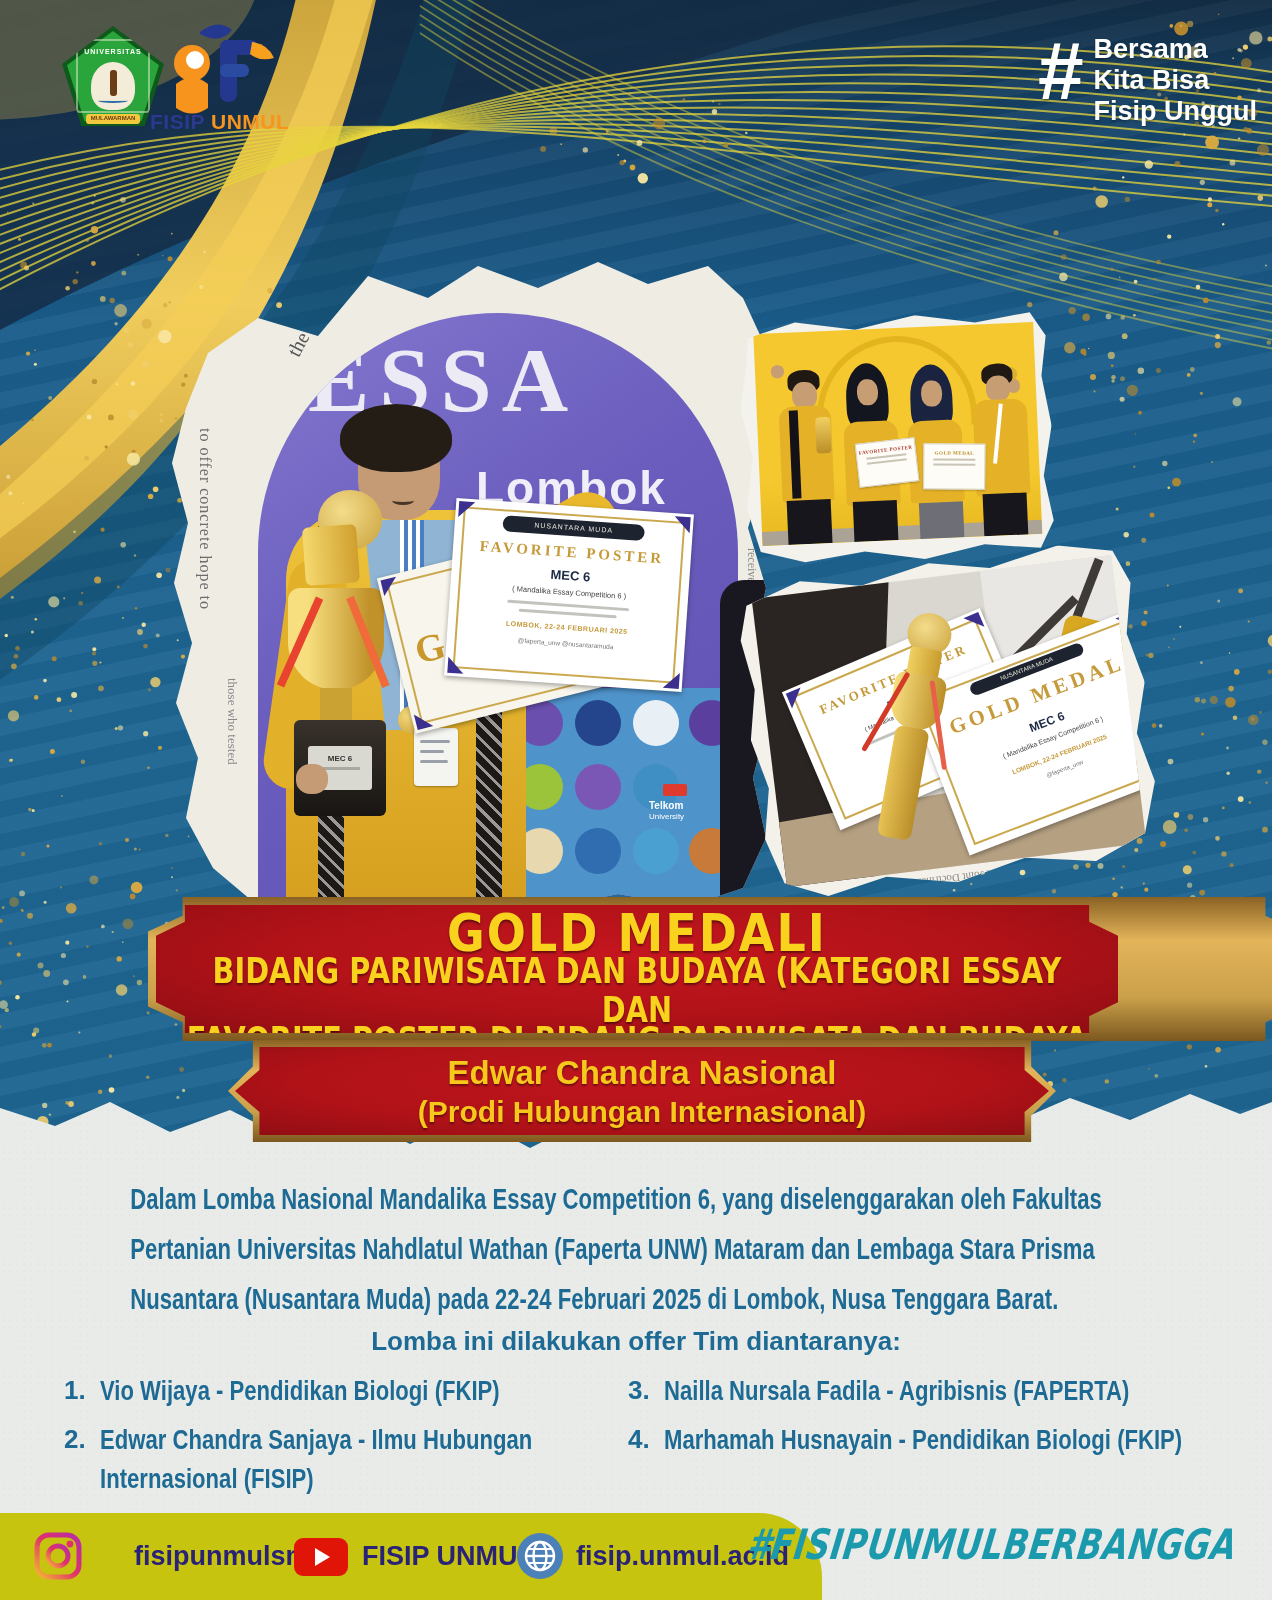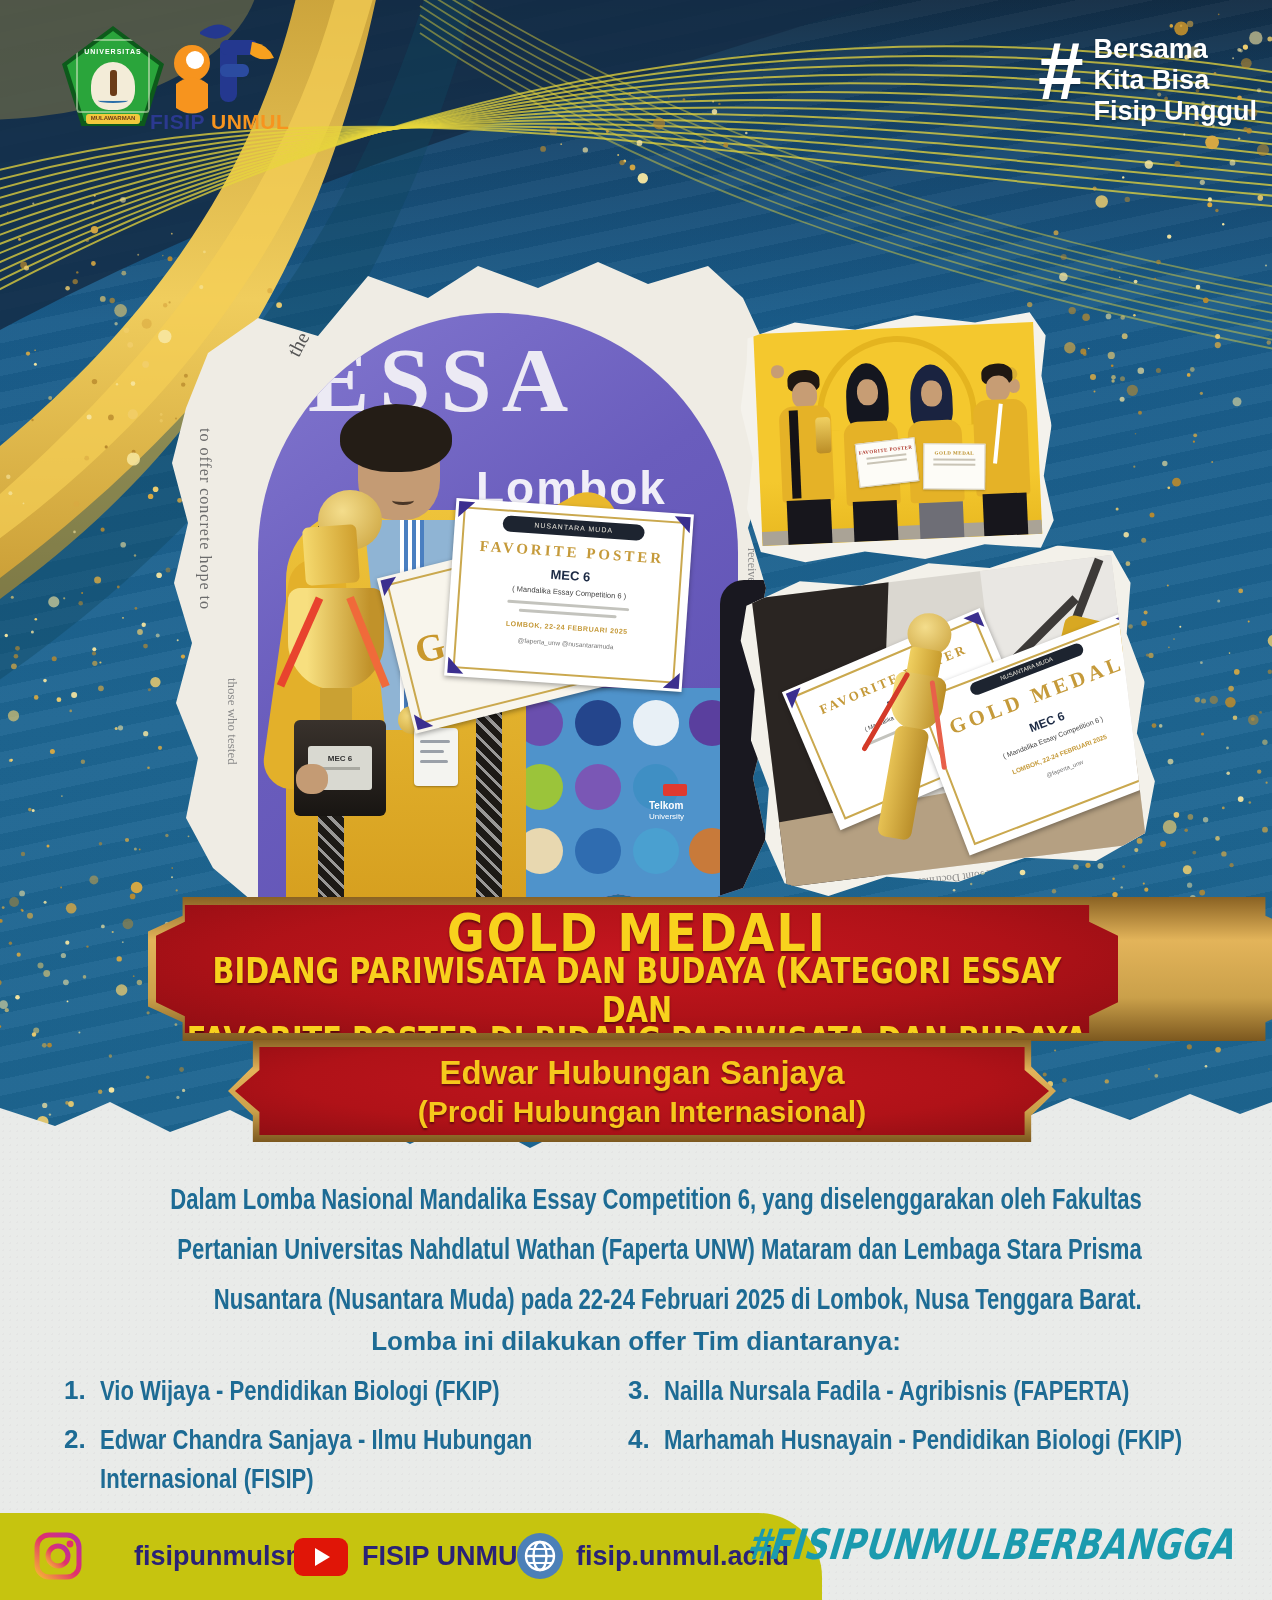--- a/index.html
+++ b/index.html
@@ -145,21 +145,21 @@
   .name-inner{left:7px;top:7px;width:814px;height:88px;
     background:radial-gradient(ellipse at 50% 40%,#c0151e 0%,var(--banner-red) 60%,#8e0d13 100%);text-align:center;color:#f6c81c;font-weight:bold;}
   .name-n{font-size:33px;margin-top:6px;line-height:40px;text-shadow:0 2px 2px rgba(0,0,0,.4);}
   .name-p{font-size:30px;line-height:38px;text-shadow:0 2px 2px rgba(0,0,0,.4);}
   
   .paper{left:0;top:1058px;width:1272px;height:542px;z-index:12;background:#e9ebe9;
     background-image:radial-gradient(rgba(0,0,0,.025) 1px,transparent 1px);background-size:7px 7px;
     filter:drop-shadow(0 -4px 6px rgba(0,0,0,.25));
     clip-path:polygon(0 50px,55px 68px,110px 44px,170px 74px,230px 52px,290px 82px,350px 56px,410px 86px,470px 58px,530px 90px,590px 60px,650px 84px,710px 54px,770px 78px,830px 48px,890px 72px,950px 44px,1010px 66px,1070px 40px,1130px 62px,1190px 36px,1240px 56px,1272px 44px,1272px 542px,0 542px);}
   
-  .bodytext{left:41px;top:1172px;width:1190px;z-index:13;color:var(--body-text);font-weight:bold;text-align:right;}
+  .bodytext{left:41px;top:1172px;width:1190px;z-index:13;color:var(--body-text);font-weight:bold;text-align:left;}
   .bodytext .pl{font-size:26px;line-height:50px;white-space:nowrap;transform:scale(.85,1.1);transform-origin:center top;}
   .team-heading{left:0;top:1326px;width:1272px;text-align:center;z-index:13;color:var(--body-text);font-weight:bold;font-size:26px;}
   .teamcol{z-index:13;color:var(--body-text);font-weight:bold;}
   .trow{display:flex;margin-bottom:12px;}
   .tnum{width:36px;flex:none;font-size:26px;line-height:37px;}
   .ttext{font-size:26px;line-height:37px;transform:scale(.85,1.05);transform-origin:left top;white-space:normal;}
   .col-l{left:64px;top:1372px;width:620px;}
   .col-r{left:628px;top:1372px;width:720px;}
   
   .footer-bar{left:0;top:1513px;width:822px;height:87px;background:var(--footer-bg);border-radius:0 64px 0 0;z-index:22;}
@@ -1112,21 +1112,21 @@
   <div class="abs award-banner frame-award">
     <div class="abs award-inner frame-award">
       <div class="award-title">GOLD MEDALI</div><br>
       <span class="award-line">BIDANG PARIWISATA DAN BUDAYA (KATEGORI ESSAY DAN</span><br>
       <span class="award-line">FAVORITE POSTER DI BIDANG PARIWISATA DAN BUDAYA</span>
     </div>
   </div>
 
   <div class="abs name-banner frame-name">
     <div class="abs name-inner frame-name">
-      <div class="name-n">Edwar Hubungan Sanjaya</div>
+      <div class="name-n">Edwar Chandra Nasional</div>
       <div class="name-p">(Prodi Hubungan Internasional)</div>
     </div>
   </div>
 
   <div class="abs bodytext">
     <div class="pl">Dalam Lomba Nasional Mandalika Essay Competition 6, yang diselenggarakan oleh Fakultas</div>
     <div class="pl">Pertanian Universitas Nahdlatul Wathan (Faperta UNW) Mataram dan Lembaga Stara Prisma</div>
     <div class="pl">Nusantara (Nusantara Muda) pada 22-24 Februari 2025 di Lombok, Nusa Tenggara Barat.</div>
   </div>
   <div class="abs team-heading">Lomba ini dilakukan offer Tim diantaranya:</div>

